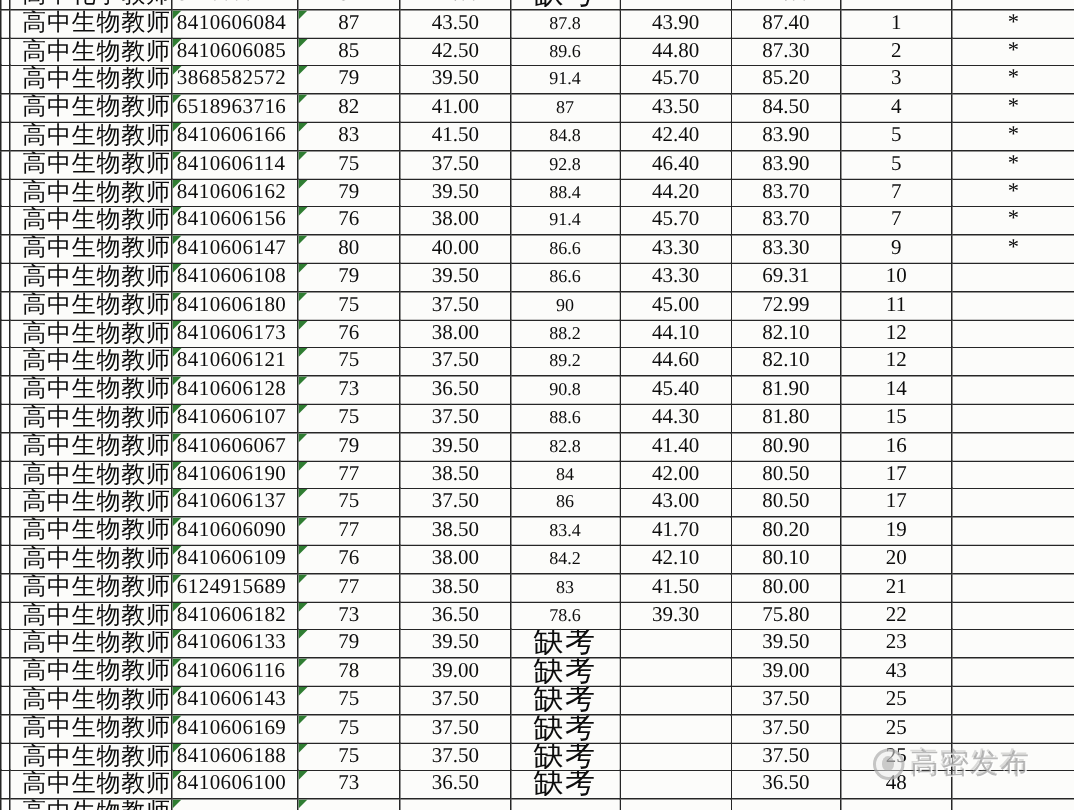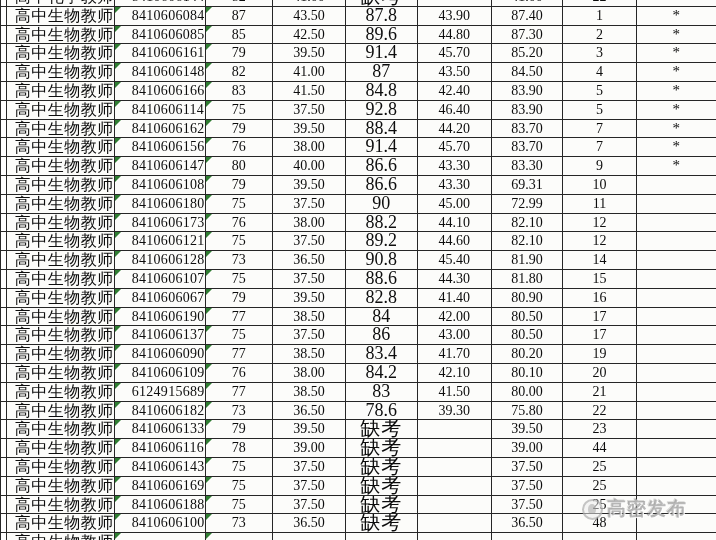--- a/index.html
+++ b/index.html
@@ -21,25 +21,25 @@
     text-align:center;vertical-align:middle;
     overflow:hidden;white-space:nowrap;
     position:relative;
   }
   td.c-sliver{background:#fff;}
   td.c-pos{
     text-align:right;padding-left:2px;
     font-size:16px;letter-spacing:0.5px;
   }
   td.c-id{
-    text-align:left;padding-left:17px;
+    text-align:left;padding-left:3px;
     font-size:14px;letter-spacing:0.3px;margin-left:36px;
   }
   td.c-star{border-right:none;font-size:15px;}
-  td.c-iv{font-size:18px;}
+  td.c-iv{font-size:12px;}
   td.c-iv.absent{font-size:20px;letter-spacing:1px;}
   .tri-icon{
     position:absolute;left:0;top:0;width:0;height:0;
     border-top:6px solid var(--tri-green,#2f7d32);
     border-right:6px solid transparent;
   }
   .watermark{
     position:absolute;left:582px;top:495px;width:132px;height:28px;
     display:flex;align-items:center;gap:4px;
     pointer-events:none;
@@ -49,21 +49,21 @@
     border:2px solid rgba(150,150,150,0.5);
     background:rgba(235,235,235,0.5);
     box-sizing:border-box;position:relative;flex:0 0 auto;
   }
   .wm-logo::after{
     content:"";position:absolute;left:4px;top:3px;width:8px;height:10px;
     border-radius:50% 50% 45% 45%;
     background:rgba(150,150,150,0.45);
   }
   .wm-text{
-    font-size:19px;font-weight:bold;letter-spacing:1px;
+    font-size:19px;font-weight:normal;letter-spacing:1px;
     color:rgba(140,140,140,0.60);
     text-shadow:1px 1px 0 rgba(255,255,255,0.9),-1px -1px 0 rgba(120,120,120,0.25);
     white-space:nowrap;
   }
 </style>
 </head>
 <body>
 
 <div class="screen">
 
@@ -113,33 +113,33 @@
           <td class="c-wh"><span>42.50</span></td>
           <td class="c-iv"><span>89.6</span></td>
           <td class="c-ivh"><span>44.80</span></td>
           <td class="c-tot"><span>87.30</span></td>
           <td class="c-rank"><span>2</span></td>
           <td class="c-star"><span>*</span></td>
         </tr>
         <tr>
           <td class="c-sliver"></td>
           <td class="c-pos"><span>高中生物教师</span></td>
-          <td class="c-id"><span class="tri-icon"></span><span>8410606161</span></td>
+          <td class="c-id"><span class="tri-icon"></span><span>3868582572</span></td>
           <td class="c-w"><span class="tri-icon"></span><span>79</span></td>
           <td class="c-wh"><span>39.50</span></td>
           <td class="c-iv"><span>91.4</span></td>
           <td class="c-ivh"><span>45.70</span></td>
           <td class="c-tot"><span>85.20</span></td>
           <td class="c-rank"><span>3</span></td>
           <td class="c-star"><span>*</span></td>
         </tr>
         <tr>
           <td class="c-sliver"></td>
           <td class="c-pos"><span>高中生物教师</span></td>
-          <td class="c-id"><span class="tri-icon"></span><span>8410606148</span></td>
+          <td class="c-id"><span class="tri-icon"></span><span>6518963716</span></td>
           <td class="c-w"><span class="tri-icon"></span><span>82</span></td>
           <td class="c-wh"><span>41.00</span></td>
           <td class="c-iv"><span>87</span></td>
           <td class="c-ivh"><span>43.50</span></td>
           <td class="c-tot"><span>84.50</span></td>
           <td class="c-rank"><span>4</span></td>
           <td class="c-star"><span>*</span></td>
         </tr>
         <tr>
           <td class="c-sliver"></td>
@@ -371,21 +371,21 @@
         </tr>
         <tr>
           <td class="c-sliver"></td>
           <td class="c-pos"><span>高中生物教师</span></td>
           <td class="c-id"><span class="tri-icon"></span><span>8410606116</span></td>
           <td class="c-w"><span class="tri-icon"></span><span>78</span></td>
           <td class="c-wh"><span>39.00</span></td>
           <td class="c-iv absent"><span>缺考</span></td>
           <td class="c-ivh"><span></span></td>
           <td class="c-tot"><span>39.00</span></td>
-          <td class="c-rank"><span>44</span></td>
+          <td class="c-rank"><span>43</span></td>
           <td class="c-star"><span></span></td>
         </tr>
         <tr>
           <td class="c-sliver"></td>
           <td class="c-pos"><span>高中生物教师</span></td>
           <td class="c-id"><span class="tri-icon"></span><span>8410606143</span></td>
           <td class="c-w"><span class="tri-icon"></span><span>75</span></td>
           <td class="c-wh"><span>37.50</span></td>
           <td class="c-iv absent"><span>缺考</span></td>
           <td class="c-ivh"><span></span></td>

